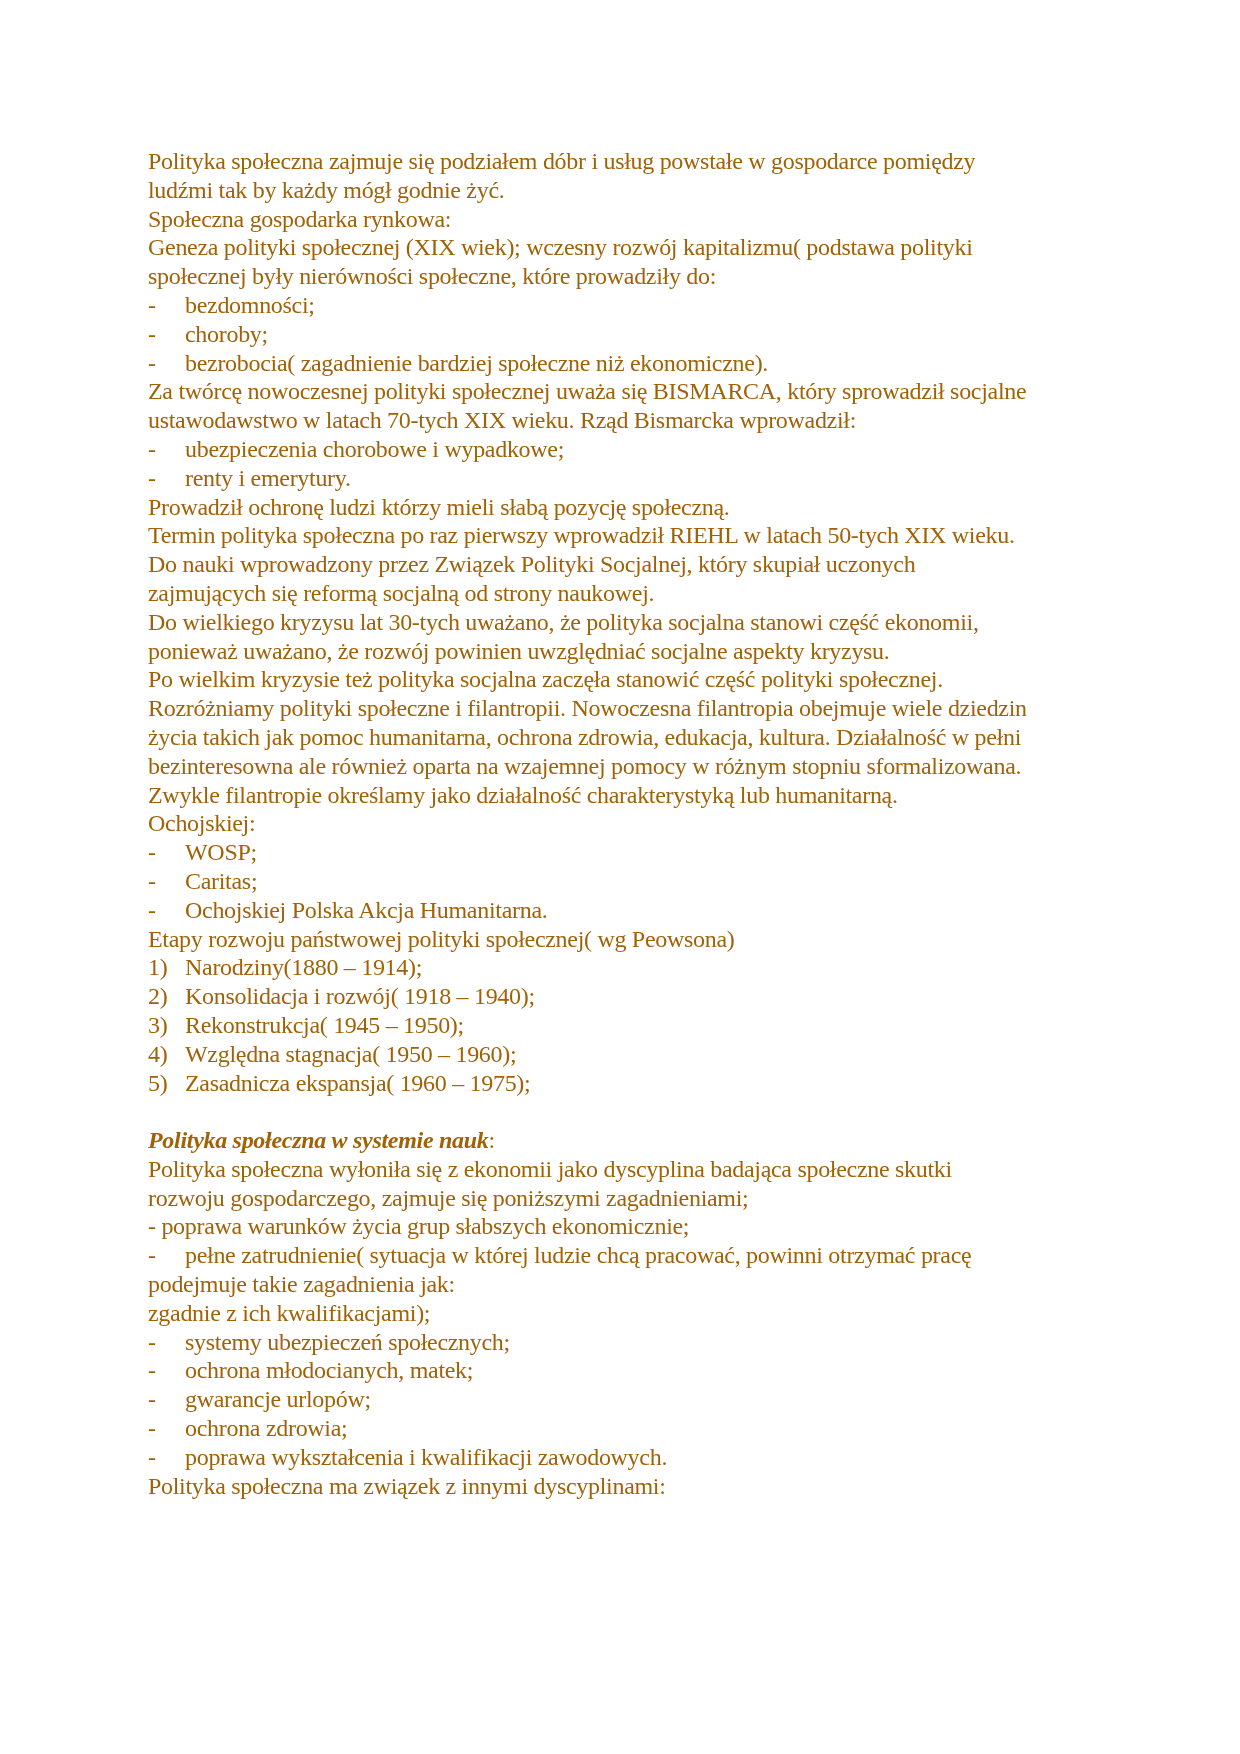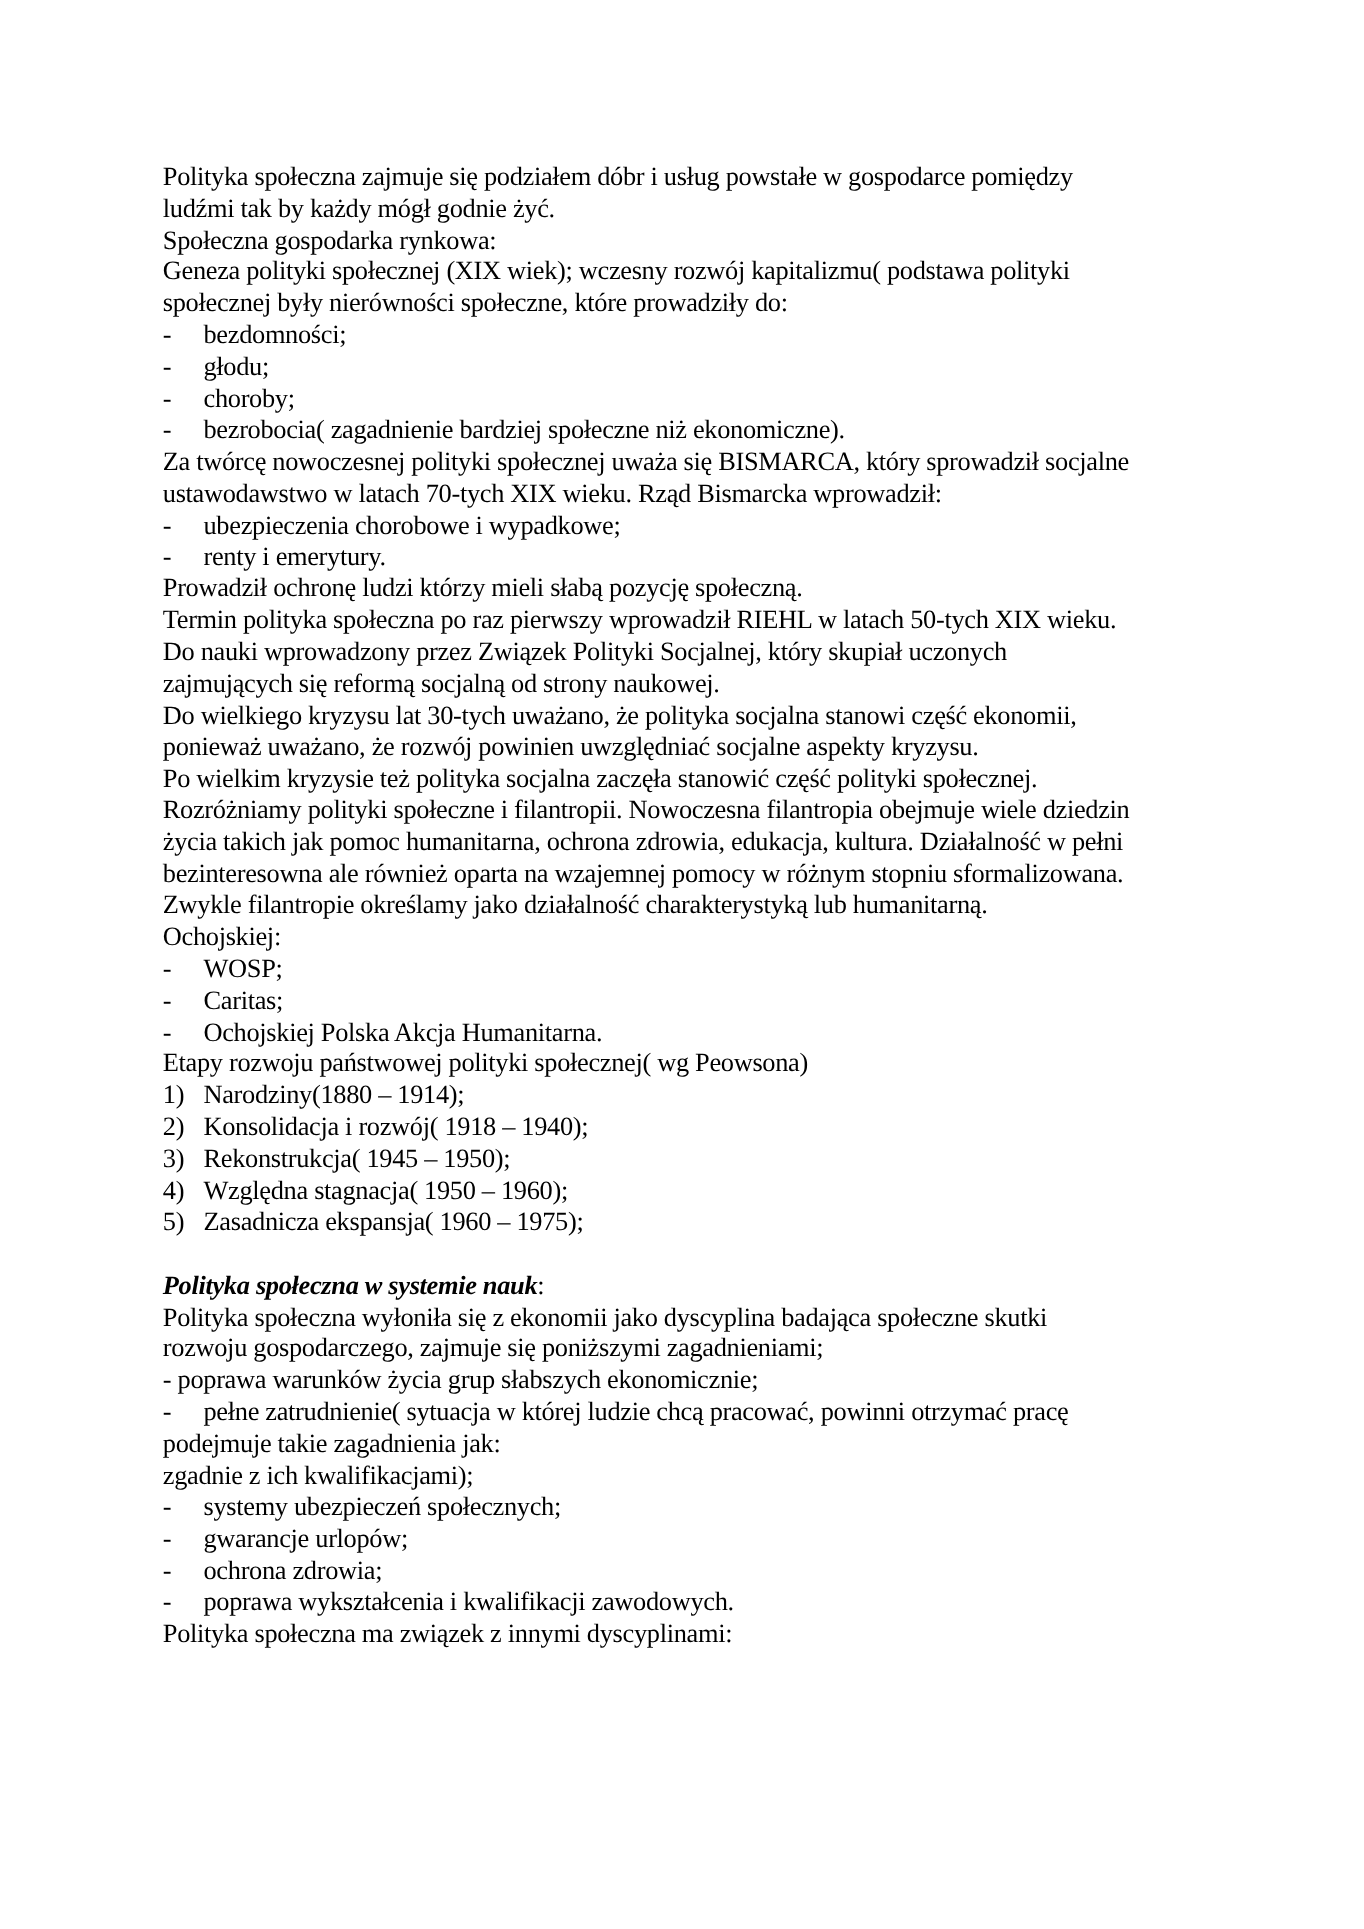--- a/index.html
+++ b/index.html
@@ -9,21 +9,21 @@
   }
   .page {
     position: relative;
     width: 1240px;
     height: 1754px;
     background: #ffffff;
     overflow: hidden;
     font-family: "Liberation Serif", "DejaVu Serif", serif;
     font-size: 24px;
     line-height: 28.8px;
-    color: #000000;
+    color: #a16207;
   }
   .content {
     position: absolute;
     left: 148px;
     top: 147px;
     width: 985px;
   }
   .line {
     white-space: nowrap;
     letter-spacing: -0.3px;
@@ -53,21 +53,20 @@
 <body>
 
 <div class="page">
   <div class="content">
       <div class="line text">Polityka społeczna zajmuje się podziałem dóbr i usług powstałe w gospodarce pomiędzy</div>
       <div class="line text">ludźmi tak by każdy mógł godnie żyć.</div>
       <div class="line text">Społeczna gospodarka rynkowa:</div>
       <div class="line text">Geneza polityki społecznej (XIX wiek); wczesny rozwój kapitalizmu( podstawa polityki</div>
       <div class="line text">społecznej były nierówności społeczne, które prowadziły do:</div>
       <div class="line bullet"><span class="marker">-</span><span class="txt">bezdomności;</span></div>
-      <div class="line bullet"><span class="marker">-</span><span class="txt">głodu;</span></div>
       <div class="line bullet"><span class="marker">-</span><span class="txt">choroby;</span></div>
       <div class="line bullet"><span class="marker">-</span><span class="txt">bezrobocia( zagadnienie bardziej społeczne niż ekonomiczne).</span></div>
       <div class="line text">Za twórcę nowoczesnej polityki społecznej uważa się BISMARCA, który sprowadził socjalne</div>
       <div class="line text">ustawodawstwo w latach 70-tych XIX wieku. Rząd Bismarcka wprowadził:</div>
       <div class="line bullet"><span class="marker">-</span><span class="txt">ubezpieczenia chorobowe i wypadkowe;</span></div>
       <div class="line bullet"><span class="marker">-</span><span class="txt">renty i emerytury.</span></div>
       <div class="line text">Prowadził ochronę ludzi którzy mieli słabą pozycję społeczną.</div>
       <div class="line text">Termin polityka społeczna po raz pierwszy wprowadził RIEHL w latach 50-tych XIX wieku.</div>
       <div class="line text">Do nauki wprowadzony przez Związek Polityki Socjalnej, który skupiał uczonych</div>
       <div class="line text">zajmujących się reformą socjalną od strony naukowej.</div>
@@ -90,18 +89,19 @@
       <div class="line numbered"><span class="marker">5)</span><span class="txt">Zasadnicza ekspansja( 1960 – 1975);</span></div>
       <div class="line blank">&nbsp;</div>
       <div class="line heading"><span class="h-main">Polityka społeczna w systemie nauk</span><span class="h-suffix">:</span></div>
       <div class="line text">Polityka społeczna wyłoniła się z ekonomii jako dyscyplina badająca społeczne skutki</div>
       <div class="line text">rozwoju gospodarczego, zajmuje się poniższymi zagadnieniami;</div>
       <div class="line text">- poprawa warunków życia grup słabszych ekonomicznie;</div>
       <div class="line bullet"><span class="marker">-</span><span class="txt">pełne zatrudnienie( sytuacja w której ludzie chcą pracować, powinni otrzymać pracę</span></div>
       <div class="line text">podejmuje takie zagadnienia jak:</div>
       <div class="line text">zgadnie z ich kwalifikacjami);</div>
       <div class="line bullet"><span class="marker">-</span><span class="txt">systemy ubezpieczeń społecznych;</span></div>
+      <div class="line bullet"><span class="marker">-</span><span class="txt">ochrona młodocianych, matek;</span></div>
       <div class="line bullet"><span class="marker">-</span><span class="txt">gwarancje urlopów;</span></div>
       <div class="line bullet"><span class="marker">-</span><span class="txt">ochrona zdrowia;</span></div>
       <div class="line bullet"><span class="marker">-</span><span class="txt">poprawa wykształcenia i kwalifikacji zawodowych.</span></div>
       <div class="line text">Polityka społeczna ma związek z innymi dyscyplinami:</div>
     </div>
 </div>
 
 </body></html>

